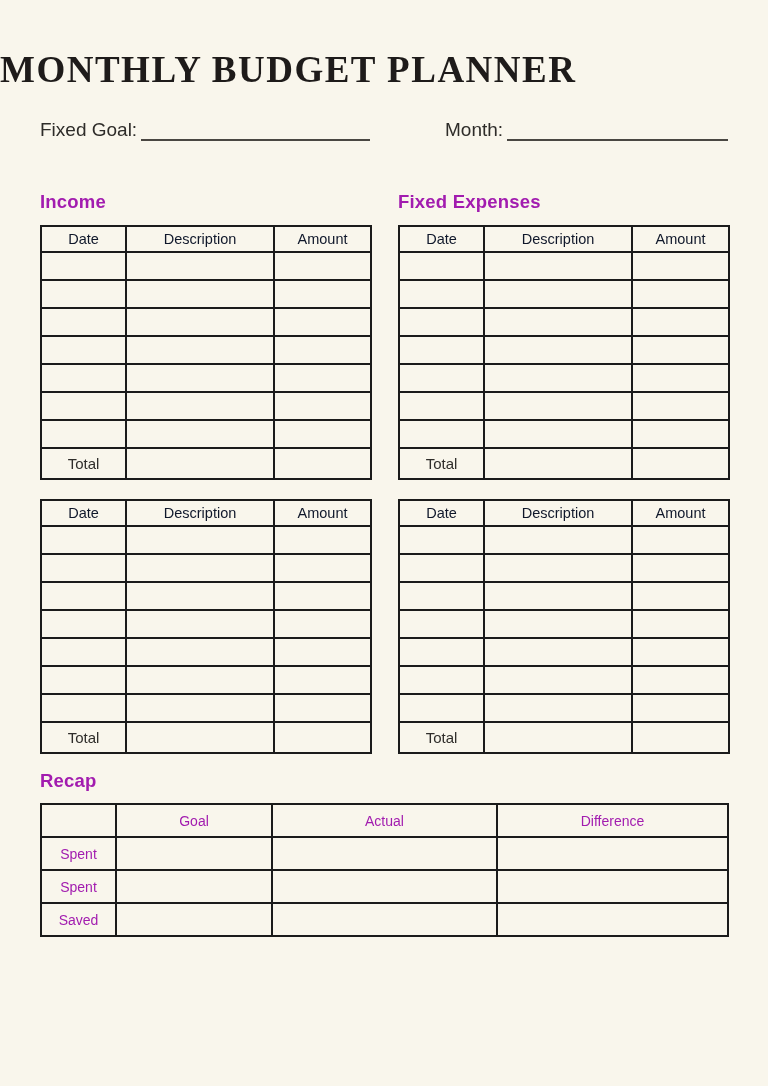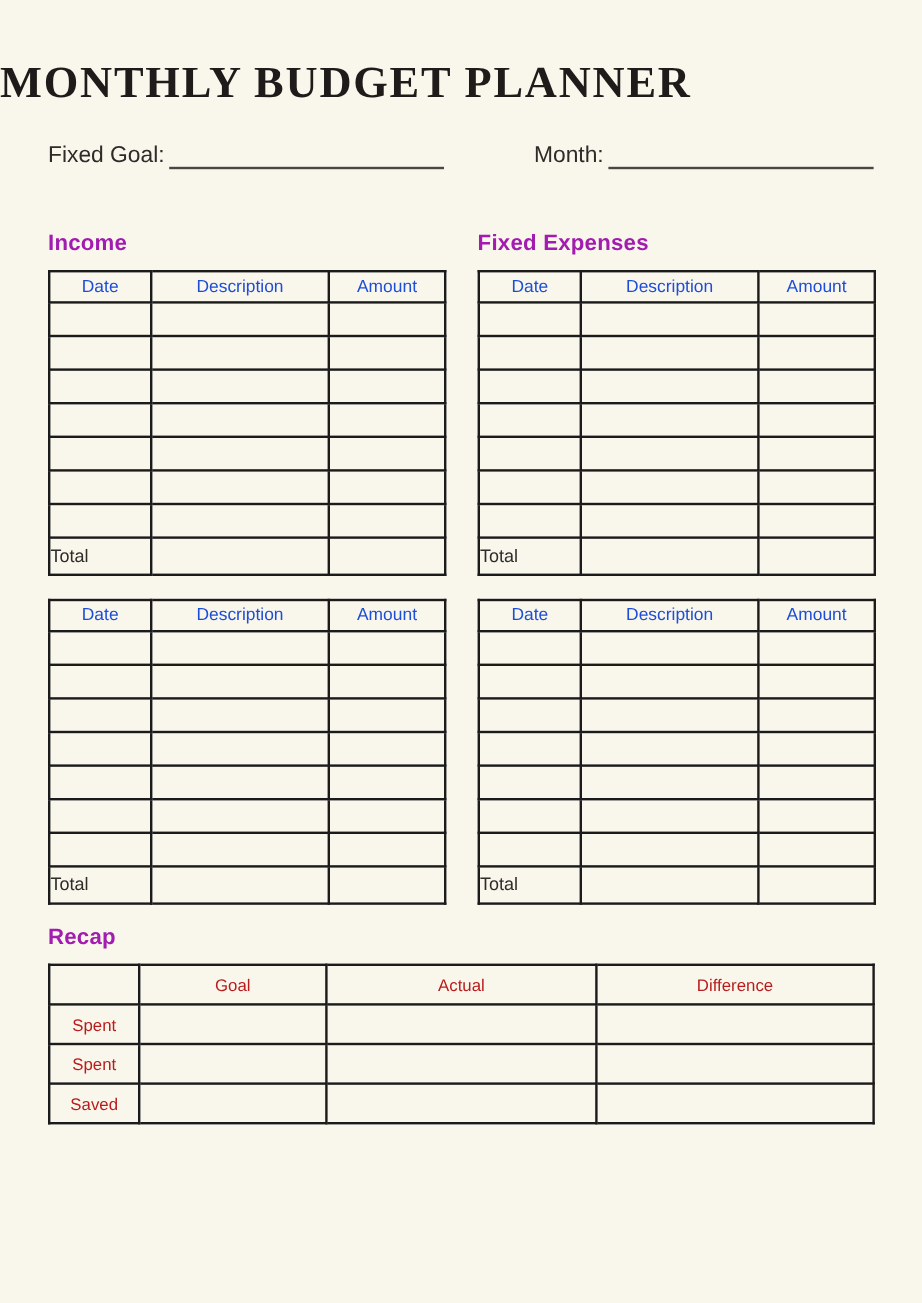--- a/index.html
+++ b/index.html
@@ -42,37 +42,37 @@
     color:#a21caf;letter-spacing:0.2px;line-height:1.15;
   }
   .section-bills .section-title{margin-bottom:8px;}
   table{border-collapse:collapse;table-layout:fixed;}
   .budget-table{width:330px;}
   .budget-table th,.budget-table td{
     border:2px solid var(--border);padding:0;background:var(--bg);
   }
   .budget-table th{
     height:26px;font-size:14.5px;font-weight:normal;
-    color:#1d4ed8;text-align:center;
+    color:#0f172a;text-align:center;
   }
   .budget-table col.c-date{width:85px;}
   .budget-table col.c-desc{width:148px;}
   .budget-table col.c-amount{width:97px;}
   .budget-table td{height:28px;}
   .budget-table .total-row td{height:31px;}
   .budget-table .total-label{
-    font-size:15px;color:#2f2d2a;margin-top:40px;
+    font-size:15px;text-align:center;color:#2f2d2a;margin-top:40px;
   }
   .recap{margin:16px 40px 0 40px;}
   .recap-title{margin-bottom:12px;}
   .recap-table{width:687px;}
   .recap-table th,.recap-table td{
     border:2px solid var(--border);padding:0;background:var(--bg);
     height:33px;font-size:14px;font-weight:normal;
-    color:#b91c1c;text-align:center;vertical-align:middle;
+    color:#a21caf;text-align:center;vertical-align:middle;
   }
   .recap-table col.c-label{width:75px;}
   .recap-table col.c-goal{width:156px;}
   .recap-table col.c-actual{width:225px;}
   .recap-table col.c-diff{width:231px;}
 </style>
 </head>
 <body>
 
 <div class="page">

